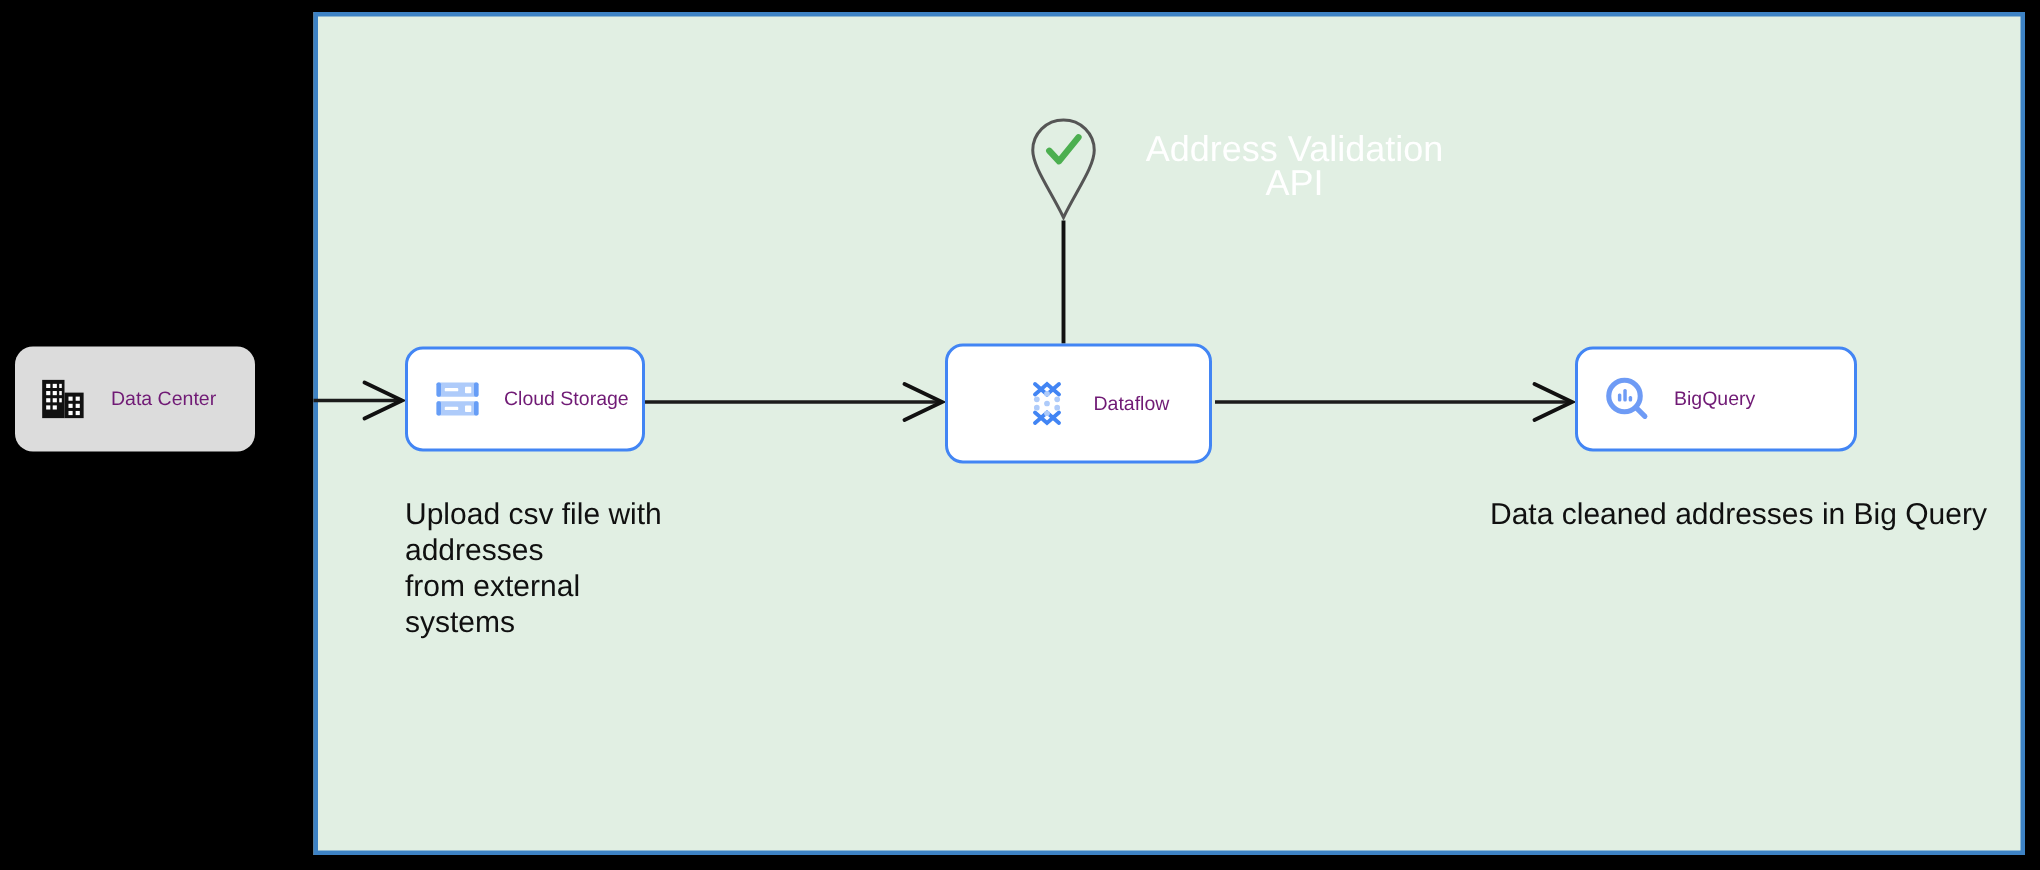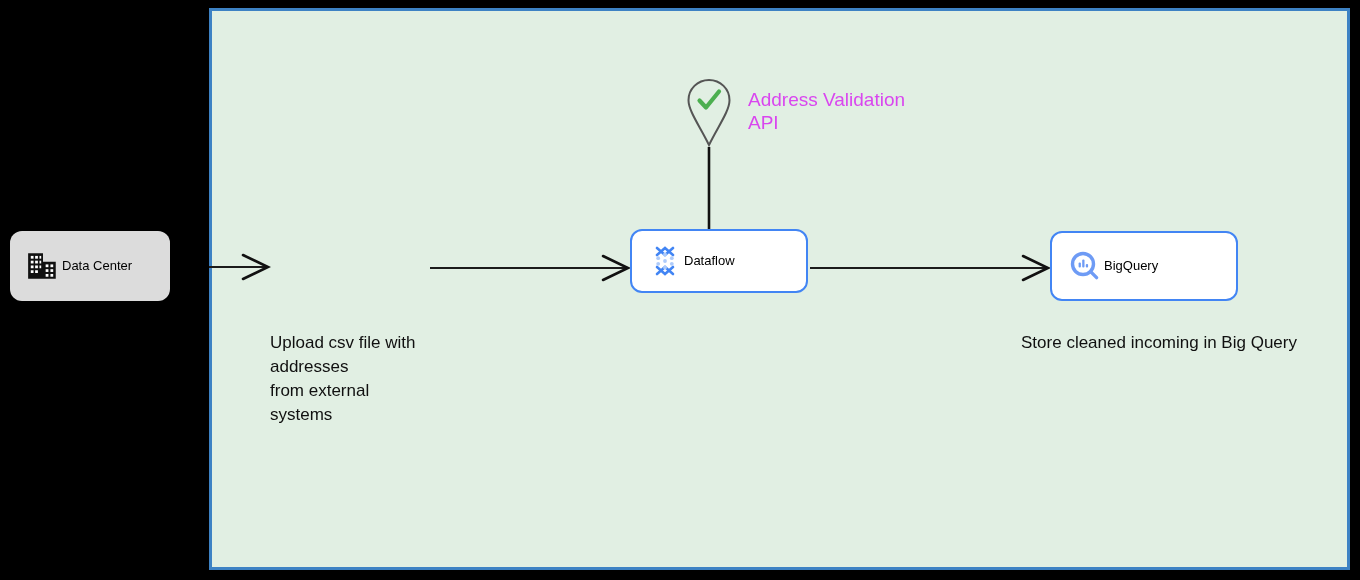--- a/index.html
+++ b/index.html
@@ -64,73 +64,75 @@
     left: 270px;
     top: 231px;
     width: 160px;
     height: 70px;
   }
 
   .node-dataflow {
     left: 630px;
     top: 229px;
     width: 178px;
-    height: 64px;
+    height: 80px;
+    padding-left: 33px;
   }
 
   .node-bigquery {
     left: 1050px;
     top: 231px;
     width: 188px;
     height: 70px;
   }
 
   .node-icon {
     flex: 0 0 auto;
     margin-left: 16px;
     width: 34px;
     height: 34px;
     display: block;
   }
   .node-dataflow .node-icon { margin-left: 16px; }
 
   .node-label {
-    margin-left: 2px;
+    margin-left: 14px;
     font-size: 13px;
-    color: #000000;
+    color: #701a75;
     line-height: 1.2;
     white-space: nowrap;
   }
   .node-datacenter .node-label { font-size: 13px; }
 
   
   .pin-group {
     position: absolute;
     left: 686px;
     top: 78px;
     width: 46px;
     height: 70px;
   }
   .pin-svg { display: block; width: 46px; height: 70px; }
 
   .pin-label {
     position: absolute;
     left: 748px;
     top: 88px;
     width: 230px;
-    font-size: 19px;
+    font-size: 24px;
     line-height: 23px;
-    color: #d946ef;
+    color: #ffffff;
     white-space: pre-line;
+    text-align: center;
   }
 
   
   .caption {
     position: absolute;
-    font-size: 17px;
+    font-size: 20px;
     line-height: 24px;
     color: #101010;
     white-space: pre-line;
   }
   .caption-upload {
     left: 270px;
     top: 331px;
     width: 240px;
     text-align: left;
   }
@@ -207,20 +209,39 @@
         <rect x="23" y="14.5" width="2.6" height="2.6"></rect>
         <rect x="18.5" y="19" width="2.6" height="2.6"></rect>
         <rect x="23" y="19" width="2.6" height="2.6"></rect>
         <rect x="18.5" y="23.5" width="2.6" height="2.6"></rect>
         <rect x="23" y="23.5" width="2.6" height="2.6"></rect>
       </g>
     </svg>
     <span class="node-label">Data Center</span>
   </div>
 
+  <div class="node node-gcp node-cloudstorage">
+    <svg class="node-icon" viewBox="0 0 34 34" xmlns="http://www.w3.org/2000/svg">
+      <g>
+        <rect x="3" y="6" width="28" height="9.5" rx="1.2" fill="#aecbfa"></rect>
+        <rect x="3" y="6" width="3" height="9.5" rx="1.2" fill="#669df6"></rect>
+        <rect x="28" y="6" width="3" height="9.5" rx="1.2" fill="#669df6"></rect>
+        <rect x="8.5" y="9.7" width="9" height="2.2" rx="0.6" fill="#ffffff"></rect>
+        <rect x="22" y="8.9" width="4.2" height="4.2" rx="0.6" fill="#ffffff"></rect>
+      </g>
+      <g>
+        <rect x="3" y="18.5" width="28" height="9.5" rx="1.2" fill="#aecbfa"></rect>
+        <rect x="3" y="18.5" width="3" height="9.5" rx="1.2" fill="#669df6"></rect>
+        <rect x="28" y="18.5" width="3" height="9.5" rx="1.2" fill="#669df6"></rect>
+        <rect x="8.5" y="22.2" width="9" height="2.2" rx="0.6" fill="#ffffff"></rect>
+        <rect x="22" y="21.4" width="4.2" height="4.2" rx="0.6" fill="#ffffff"></rect>
+      </g>
+    </svg>
+    <span class="node-label">Cloud Storage</span>
+  </div>
 
   <div class="node node-gcp node-dataflow">
     <svg class="node-icon" viewBox="0 0 34 34" xmlns="http://www.w3.org/2000/svg">
       <g stroke="#4285f4" stroke-width="2.6" fill="none" stroke-linecap="round">
         <path d="M 9 4 L 17 11 L 25 4"></path>
         <path d="M 9 11 L 17 4 L 25 11"></path>
         <path d="M 9 30 L 17 23 L 25 30"></path>
         <path d="M 9 23 L 17 30 L 25 23"></path>
       </g>
       <g fill="#aecbfa">
@@ -255,15 +276,15 @@
       <path d="M 13.5 22.5 L 20 29.5 L 33 13.5" fill="none" stroke="#4caf50" stroke-width="4.2" stroke-linecap="round" stroke-linejoin="round"></path>
     </svg>
   </div>
   <div class="pin-label">Address Validation
 API</div>
 
   <div class="caption caption-upload">Upload csv file with
 addresses
 from external
 systems</div>
-  <div class="caption caption-store">Store cleaned incoming in Big Query</div>
+  <div class="caption caption-store">Data cleaned addresses in Big Query</div>
 
 </div>
 
 </body></html>

